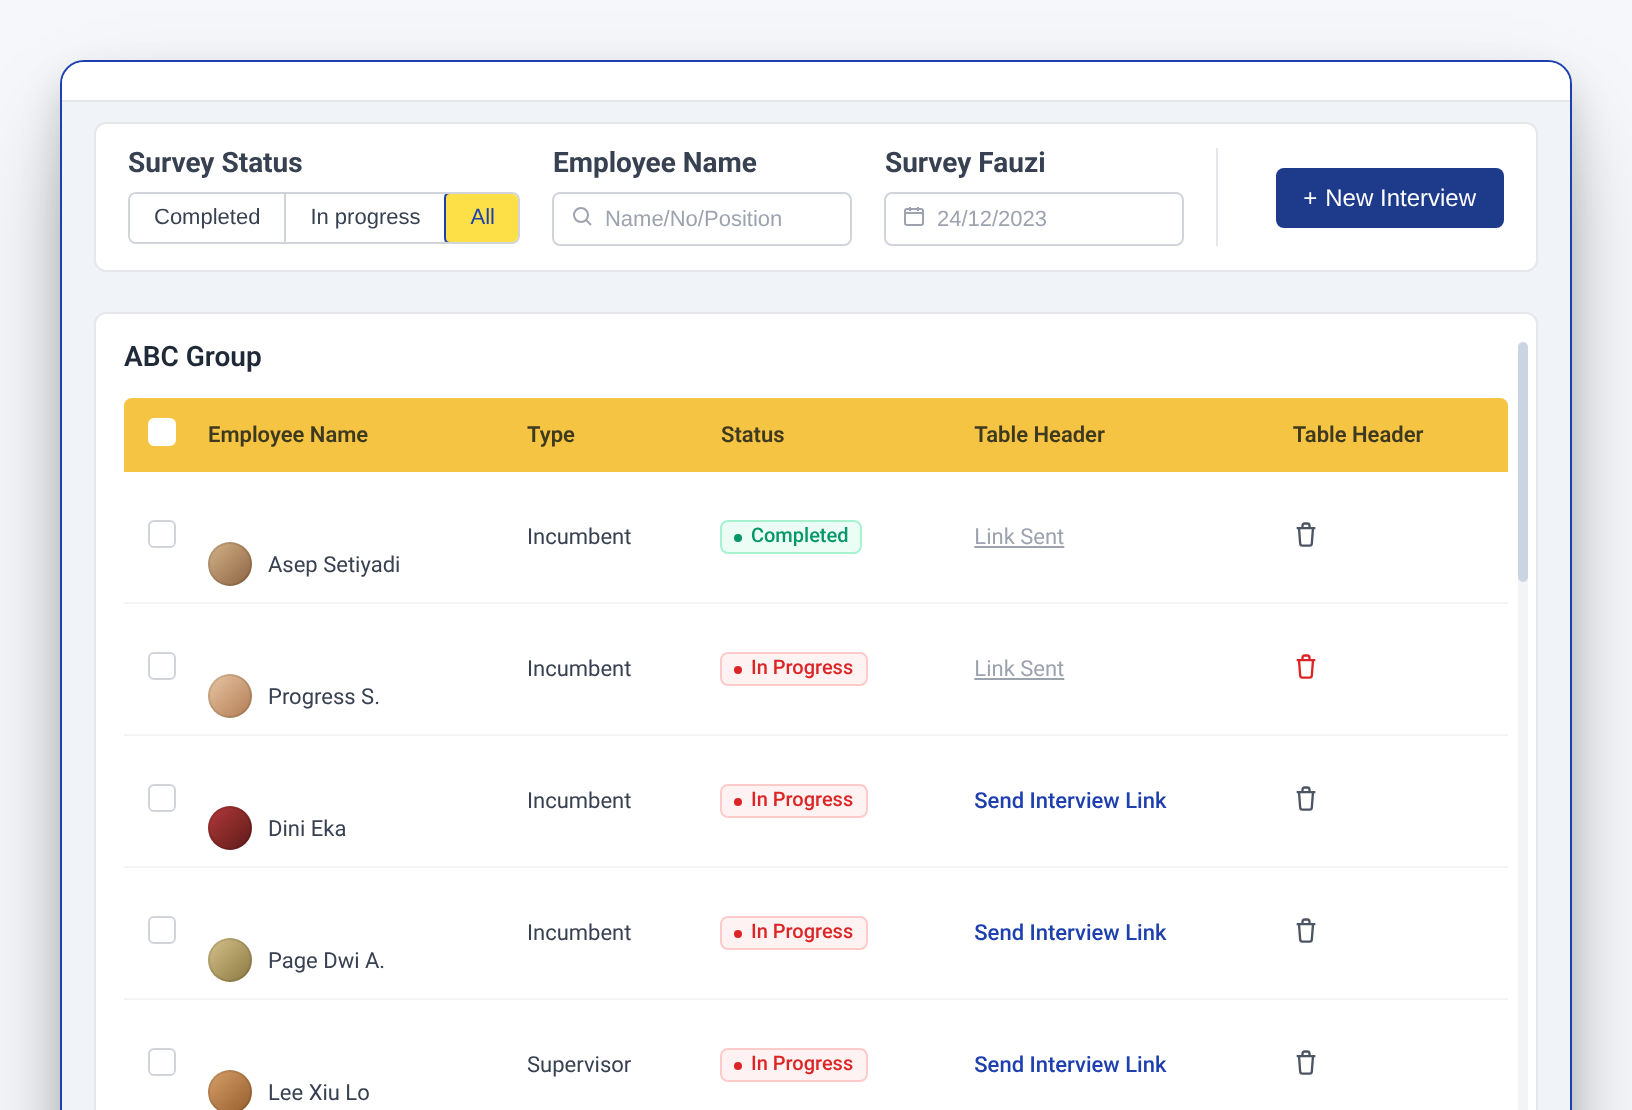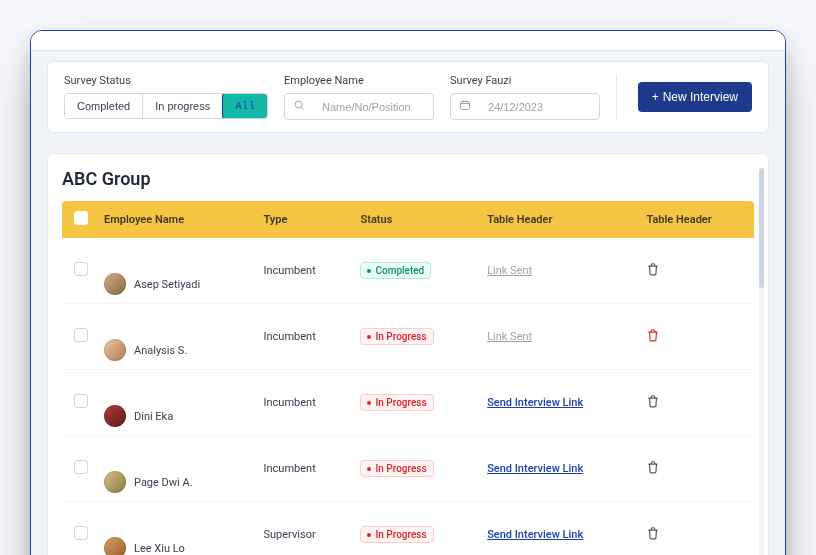--- a/index.html
+++ b/index.html
@@ -45,33 +45,33 @@
     background: #fff;
     border: 1px solid #e5e7eb;
     border-radius: 6px;
     padding: 12px 16px;
     display: flex;
     align-items: flex-start;
     gap: 16px;
   }
   .filter-group { flex: 0 0 auto; }
   .filter-group .label {
-    font-size: 11px; color: #374151; margin-bottom: 6px; display: block;
+    font-size: 14px; color: #374151; margin-bottom: 6px; display: block; font-weight: bold;
   }
   .segmented {
     display: inline-flex; border: 1px solid #d1d5db; border-radius: 4px; overflow: hidden;
   }
   .segmented button {
     background: #fff; border: none; padding: 6px 12px; font-size: 11px; color: #374151; cursor: pointer;
     border-right: 1px solid #d1d5db;
   }
   .segmented button:last-child { border-right: none; }
-  .segmented button.active { border: 1.5px solid #1e40af; color: #1e40af; margin: -1px; border-radius: 3px; position: relative; z-index: 1; background:#14b8a6;font-family:Liberation Mono, monospace; }
+  .segmented button.active { border: 1.5px solid #1e40af; color: #1e40af; margin: -1px; border-radius: 3px; position: relative; z-index: 1; background:#fde047; }
   .text-input {
-    display: flex; align-items: center; gap: 17px;
+    display: flex; align-items: center; gap: 5px;
     border: 1px solid #d1d5db; border-radius: 4px; padding: 5px 8px; width: 150px;
     color: #9ca3af; font-size: 11px; background: #fff;
   }
   .text-input input {
     border: none; outline: none; font-size: 11px; width: 100%; color: #374151;
   }
   .text-input input::placeholder { color: #9ca3af; }
   .divider { width: 1px; background: #e5e7eb; align-self: stretch; }
   .new-btn {
     background: #1e3a8a; color: #fff; border: none; border-radius: 4px;
@@ -80,21 +80,21 @@
     align-self: center; margin-left: auto;
   }
   .content {
     padding: 10px 16px 20px 16px;
     background: #f0f3f7;
   }
   .card {
     background: #fff; border: 1px solid #e5e7eb; border-radius: 6px;
     padding: 14px; position: relative;
   }
-  .card-title { font-size: 18px; font-weight: 600; color: #1f2937; margin-bottom: 12px; }
+  .card-title { font-size: 14px; font-weight: 600; color: #1f2937; margin-bottom: 12px; }
   .table { width: 100%; border-collapse: collapse; }
   .table thead tr { background: #f5c443; }
   .table thead th {
     text-align: left; font-size: 11px; font-weight: 600; color: #3f3a1f;
     padding: 10px 8px;
   }
   .table thead th:first-child { border-top-left-radius: 4px; padding-left: 12px; }
   .table thead th:last-child  { border-top-right-radius: 4px; }
   .table tbody td {
     padding: 8px 8px; font-size: 11px; color: #374151; border-bottom: 1px solid #f3f4f6;
@@ -113,21 +113,21 @@
   }
   .badge {
     display: inline-flex; align-items: center; gap: 4px;
     border-radius: 4px; padding: 2px 6px; font-size: 10px; font-weight: 500;
     border: 1px solid;
   }
   .badge.completed { color: #059669; border-color: #a7f3d0; background: #ecfdf5; }
   .badge.inprogress { color: #dc2626; border-color: #fecaca; background: #fef2f2; }
   .badge .dot { width: 4px; height: 4px; border-radius: 50%; background: currentColor; }
   .link-sent { color: #9ca3af; text-decoration: underline; }
-  .link-action { color: #1e40af; text-decoration: underline; font-weight: 500; cursor: pointer; }
+  .link-action { color: #1e40af; font-weight: 500; cursor: pointer; }
   .trash { width: 14px; height: 14px; display: inline-block; }
   .trash svg { width: 14px; height: 14px; }
   .scroll-track {
     position: absolute; right: 4px; top: 14px; bottom: 14px; width: 5px;
     background: #f3f4f6; border-radius: 3px;
   }
   .scroll-thumb {
     position: absolute; right: 4px; top: 14px; height: 120px; width: 5px;
     background: #cbd5e1; border-radius: 3px;
   }
@@ -226,21 +226,21 @@
               <td><span class="link-sent">Link Sent</span></td>
               <td><span class="trash"><svg viewBox="0 0 24 24" fill="none" stroke="#4b5563" stroke-width="2">
                     <path d="M4 7h16M9 7V5a2 2 0 012-2h2a2 2 0 012 2v2M6 7l1 13a2 2 0 002 2h6a2 2 0 002-2l1-13"></path>
                   </svg></span></td>
             </tr>
             <tr>
               <td><span class="checkbox"></span></td>
               <td>
                 <div class="emp-cell">
                   <span class="avatar" style="background:linear-gradient(135deg,#e9c7a5,#b07b52)"></span>
-                  <span>Analysis S.</span>
+                  <span>Progress S.</span>
                 </div>
               </td>
               <td><span>Incumbent</span></td>
               <td><span class="badge inprogress"><span class="dot"></span>In Progress</span></td>
               <td><span class="link-sent">Link Sent</span></td>
               <td><span class="trash"><svg viewBox="0 0 24 24" fill="none" stroke="#dc2626" stroke-width="2">
                     <path d="M4 7h16M9 7V5a2 2 0 012-2h2a2 2 0 012 2v2M6 7l1 13a2 2 0 002 2h6a2 2 0 002-2l1-13"></path>
                   </svg></span></td>
             </tr>
             <tr>

